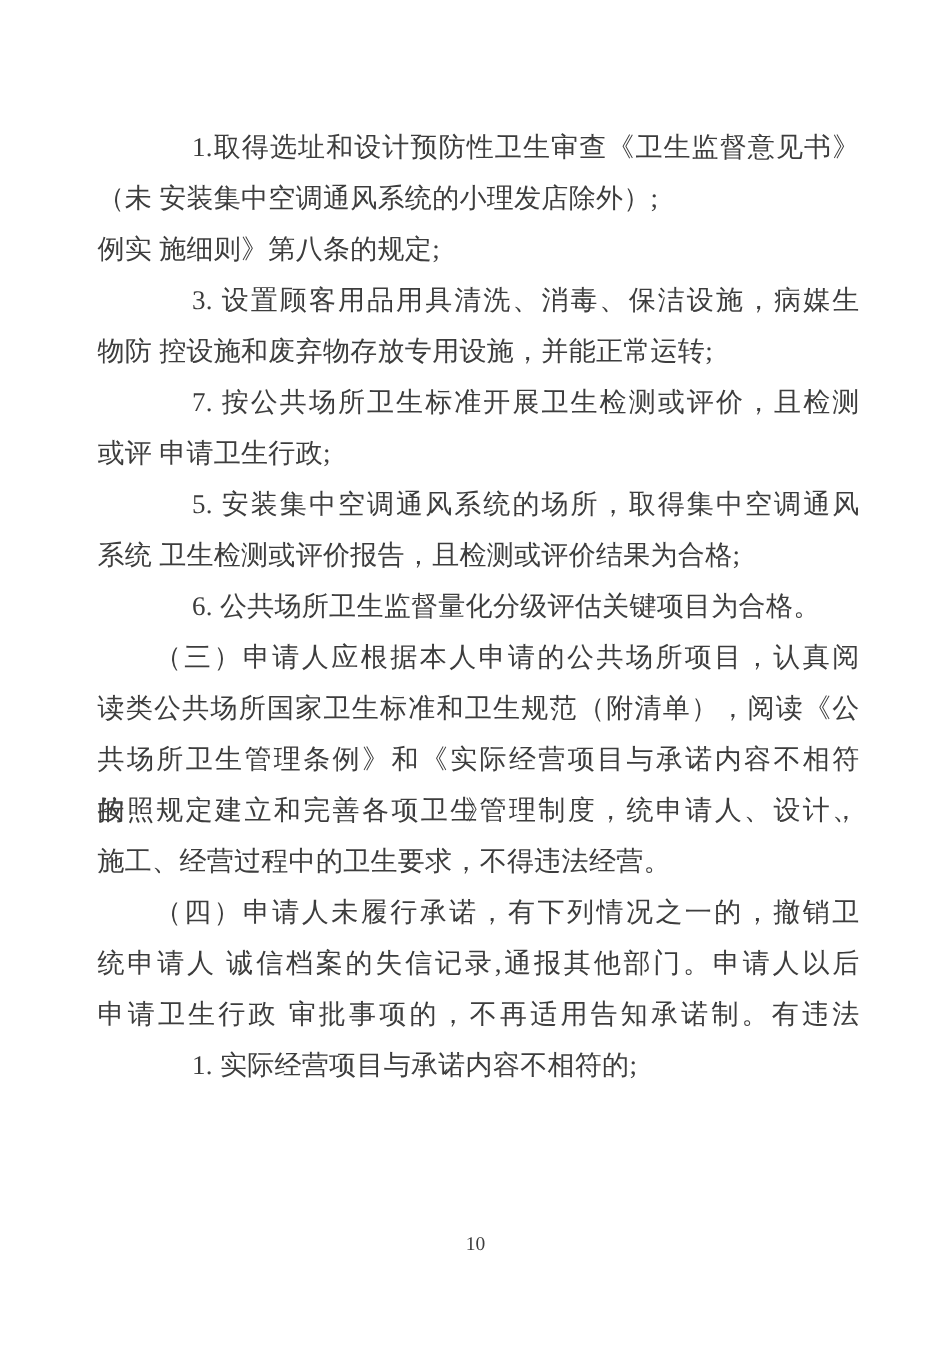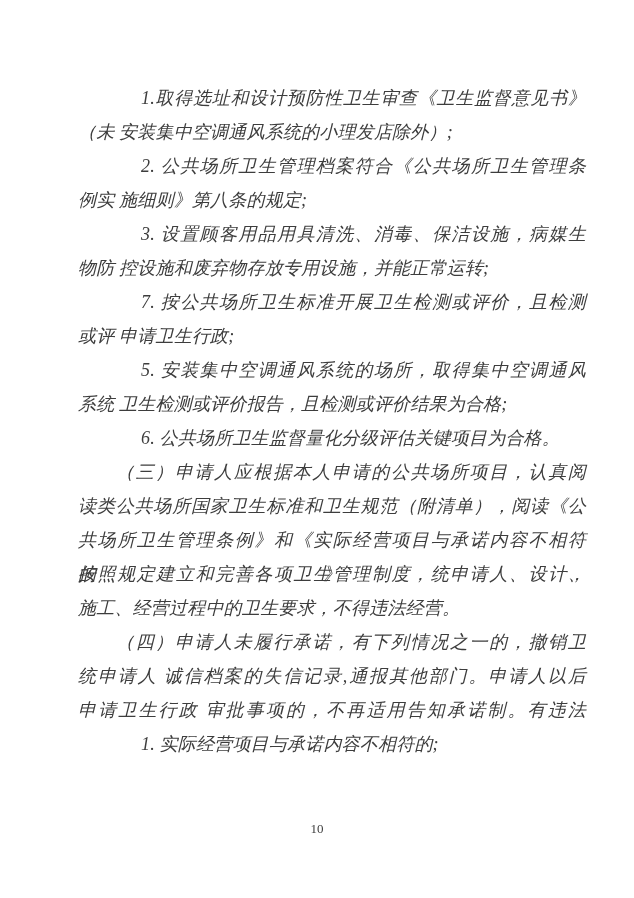--- a/index.html
+++ b/index.html
@@ -10,24 +10,23 @@
   .page {
     position: relative;
     width: 634px;
     height: 898px;
     background: #ffffff;
     overflow: hidden;
     font-family: "Liberation Serif", "DejaVu Serif", serif;
   }
   .content {
     position: absolute;
-    left: 78px;
+    left: 65px;
     top: 81px;
     width: 508px;
-    font-style: italic;
   }
   .line {
     font-size: 18px;
     line-height: 34px;
     height: 34px;
     color: #3d3d3d;
     letter-spacing: 0.2px;
     overflow: visible;
   }
   .line.justify {
@@ -51,21 +50,20 @@
     color: #3d3d3d;
   }
 </style>
 </head>
 <body>
 
 <div class="page">
   <div class="content">
       <div class="line justify indent-item">1.取得选址和设计预防性卫生审查《卫生监督意见书》</div>
       <div class="line">（未 安装集中空调通风系统的小理发店除外）;</div>
-      <div class="line justify indent-item">2. 公共场所卫生管理档案符合《公共场所卫生管理条</div>
       <div class="line">例实 施细则》第八条的规定;</div>
       <div class="line justify indent-item">3. 设置顾客用品用具清洗、消毒、保洁设施，病媒生</div>
       <div class="line">物防 控设施和废弃物存放专用设施，并能正常运转;</div>
       <div class="line justify indent-item">7. 按公共场所卫生标准开展卫生检测或评价，且检测</div>
       <div class="line">或评 申请卫生行政;</div>
       <div class="line justify indent-item">5. 安装集中空调通风系统的场所，取得集中空调通风</div>
       <div class="line">系统 卫生检测或评价报告，且检测或评价结果为合格;</div>
       <div class="line indent-item">6. 公共场所卫生监督量化分级评估关键项目为合格。</div>
       <div class="line justify indent-bracket">（三）申请人应根据本人申请的公共场所项目，认真阅</div>
       <div class="line justify">读类公共场所国家卫生标准和卫生规范（附清单），阅读《公</div>

